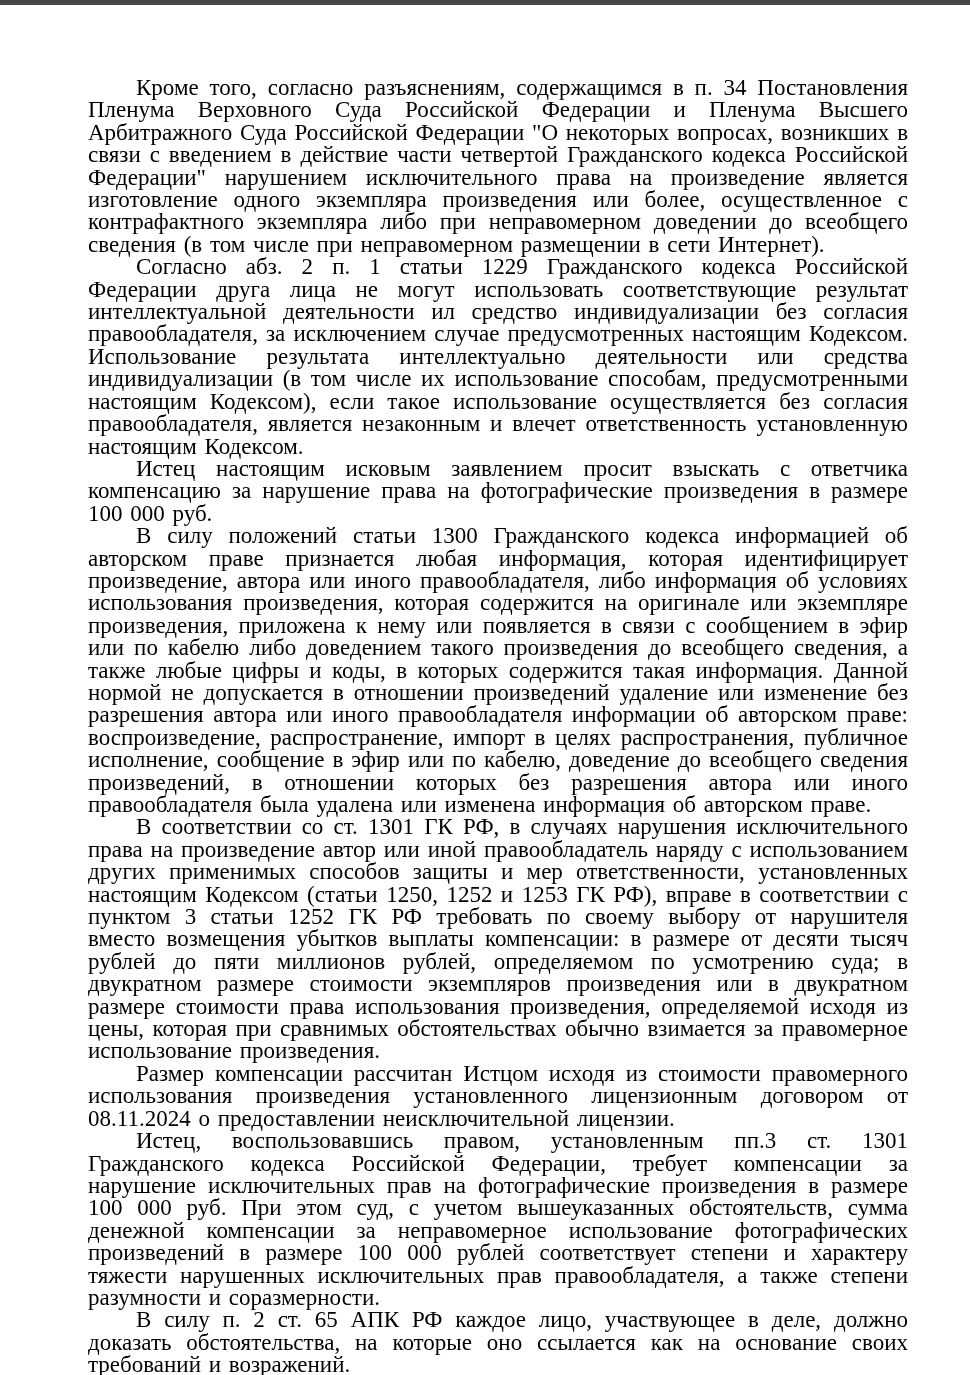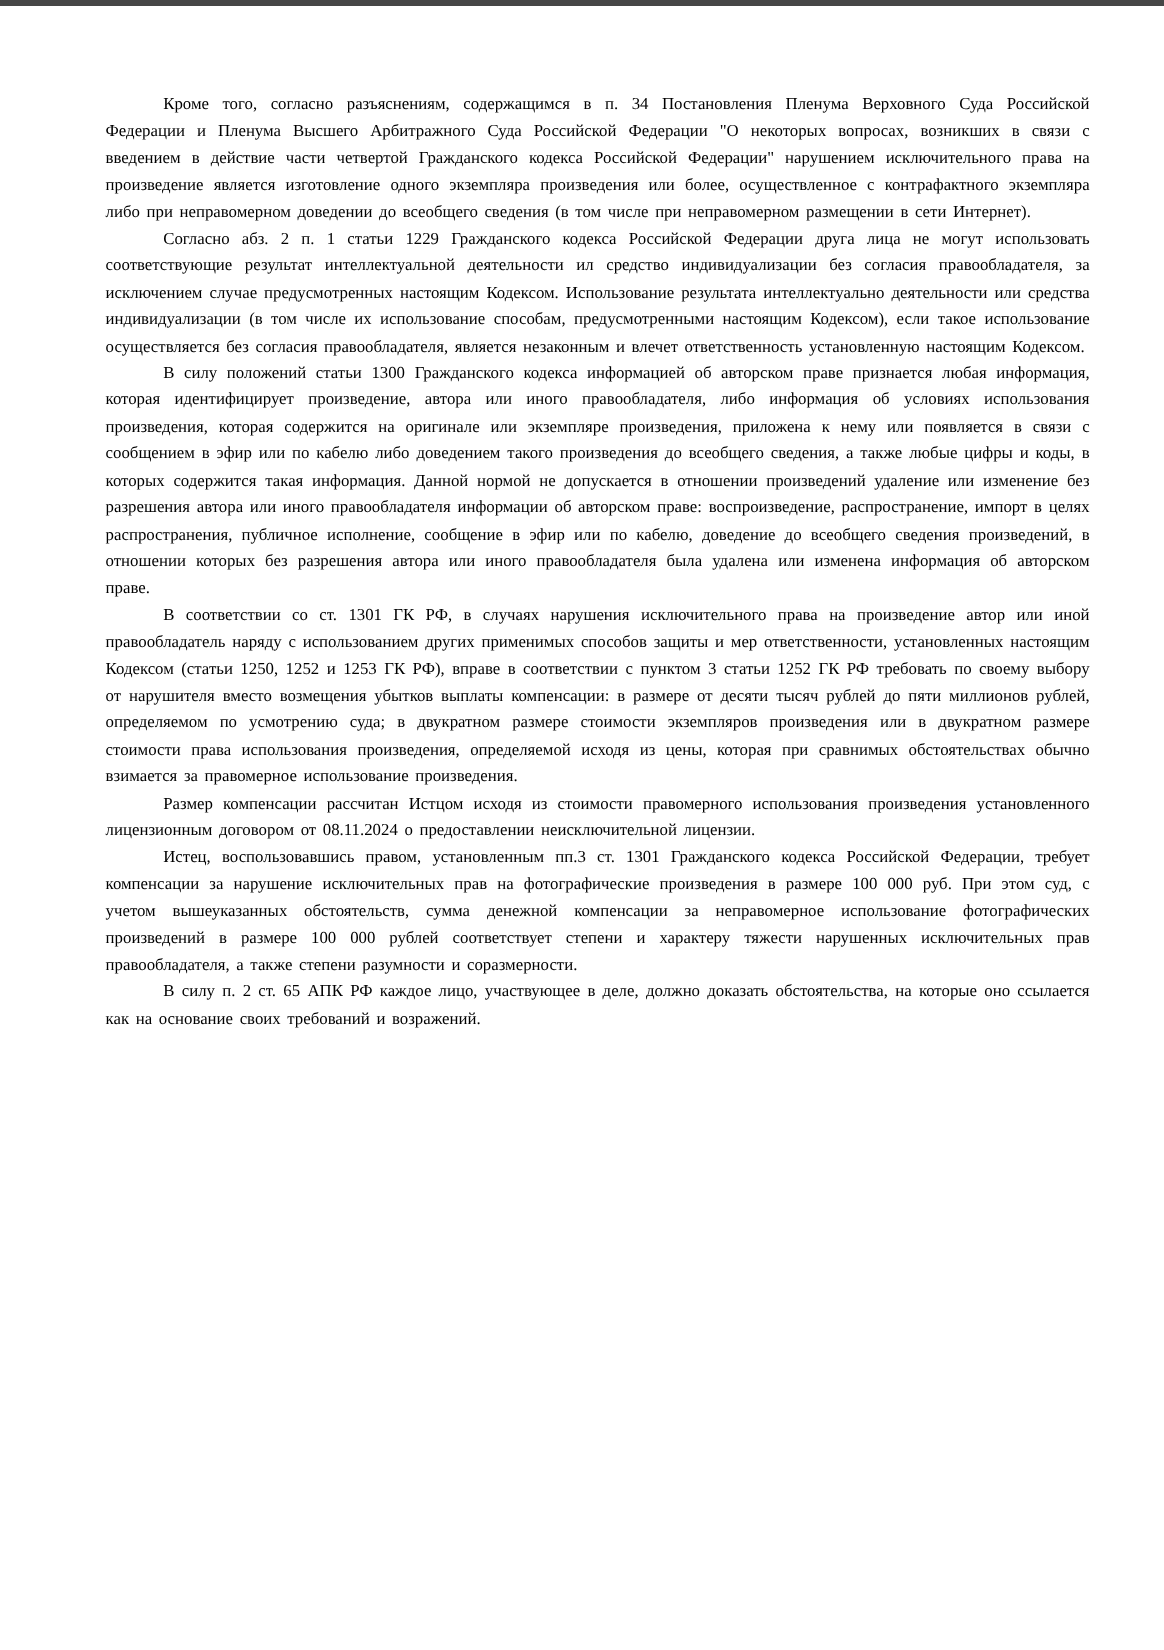--- a/index.html
+++ b/index.html
@@ -22,34 +22,35 @@
     background: #464646;
   }
   .page {
     position: absolute;
     top: 77px;
     left: 88px;
     width: 820px;
     color: #000000;
   }
   .page p {
-    font-size: 14px;
+    font-size: 23px;
     line-height: 22.4px;
     text-align: justify;
     text-indent: 48px;
     word-spacing: 2px;
     color: #000000;
   }
 </style>
 </head>
 <body>
 
 <div class="top-edge"></div>
 
 <div class="page">
   <p>Кроме того, согласно разъяснениям, содержащимся в п. 34 Постановления Пленума Верховного Суда Российской Федерации и Пленума Высшего Арбитражного Суда Российской Федерации "О некоторых вопросах, возникших в связи с введением в действие части четвертой Гражданского кодекса Российской Федерации" нарушением исключительного права на произведение является изготовление одного экземпляра произведения или более, осуществленное с контрафактного экземпляра либо при неправомерном доведении до всеобщего сведения (в том числе при неправомерном размещении в сети Интернет).</p>
   <p>Согласно абз. 2 п. 1 статьи 1229 Гражданского кодекса Российской Федерации друга лица не могут использовать соответствующие результат интеллектуальной деятельности ил средство индивидуализации без согласия правообладателя, за исключением случае предусмотренных настоящим Кодексом. Использование результата интеллектуально деятельности или средства индивидуализации (в том числе их использование способам, предусмотренными настоящим Кодексом), если такое использование осуществляется без согласия правообладателя, является незаконным и влечет ответственность установленную настоящим Кодексом.</p>
+  <p>Истец настоящим исковым заявлением просит взыскать с ответчика компенсацию за нарушение права на фотографические произведения в размере 100 000 руб.</p>
   <p>В силу положений статьи 1300 Гражданского кодекса информацией об авторском праве признается любая информация, которая идентифицирует произведение, автора или иного правообладателя, либо информация об условиях использования произведения, которая содержится на оригинале или экземпляре произведения, приложена к нему или появляется в связи с сообщением в эфир или по кабелю либо доведением такого произведения до всеобщего сведения, а также любые цифры и коды, в которых содержится такая информация. Данной нормой не допускается в отношении произведений удаление или изменение без разрешения автора или иного правообладателя информации об авторском праве: воспроизведение, распространение, импорт в целях распространения, публичное исполнение, сообщение в эфир или по кабелю, доведение до всеобщего сведения произведений, в отношении которых без разрешения автора или иного правообладателя была удалена или изменена информация об авторском праве.</p>
   <p>В соответствии со ст. 1301 ГК РФ, в случаях нарушения исключительного права на произведение автор или иной правообладатель наряду с использованием других применимых способов защиты и мер ответственности, установленных настоящим Кодексом (статьи 1250, 1252 и 1253 ГК РФ), вправе в соответствии с пунктом 3 статьи 1252 ГК РФ требовать по своему выбору от нарушителя вместо возмещения убытков выплаты компенсации: в размере от десяти тысяч рублей до пяти миллионов рублей, определяемом по усмотрению суда; в двукратном размере стоимости экземпляров произведения или в двукратном размере стоимости права использования произведения, определяемой исходя из цены, которая при сравнимых обстоятельствах обычно взимается за правомерное использование произведения.</p>
   <p>Размер компенсации рассчитан Истцом исходя из стоимости правомерного использования произведения установленного лицензионным договором от 08.11.2024 о предоставлении неисключительной лицензии.</p>
   <p>Истец, воспользовавшись правом, установленным пп.3 ст. 1301 Гражданского кодекса Российской Федерации, требует компенсации за нарушение исключительных прав на фотографические произведения в размере 100 000 руб. При этом суд, с учетом вышеуказанных обстоятельств, сумма денежной компенсации за неправомерное использование фотографических произведений в размере 100 000 рублей соответствует степени и характеру тяжести нарушенных исключительных прав правообладателя, а также степени разумности и соразмерности.</p>
   <p>В силу п. 2 ст. 65 АПК РФ каждое лицо, участвующее в деле, должно доказать обстоятельства, на которые оно ссылается как на основание своих требований и возражений.</p>
 </div>
 
 </body></html>

